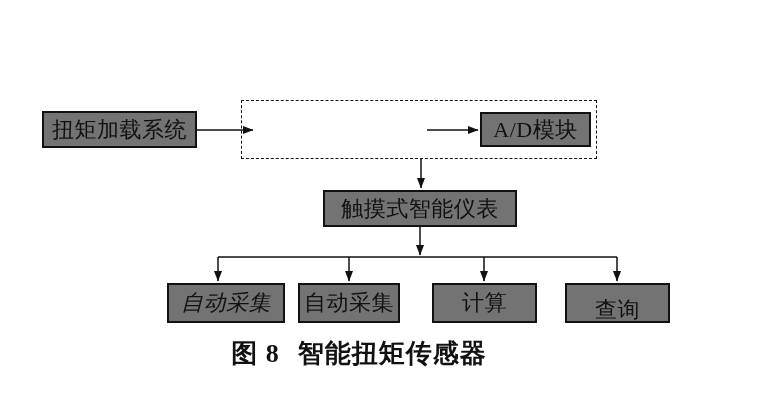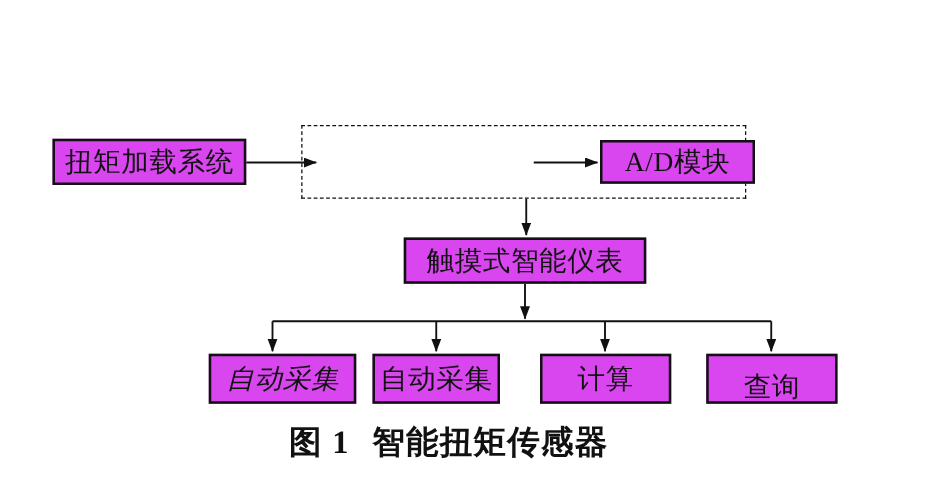--- a/index.html
+++ b/index.html
@@ -15,39 +15,39 @@
   .wires {
     position: absolute;
     left: 0; top: 0;
     width: 760px; height: 400px;
     pointer-events: none;
   }
   .node {
     position: absolute;
     box-sizing: border-box;
     border: 2.2px solid #111111;
-    background: #d946ef;
+    background: #737373;
     display: flex;
     align-items: center;
     justify-content: center;
     font-size: 22px;
     letter-spacing: 0.5px;
     white-space: nowrap;
     line-height: 1;
   }
   .group-box {
     position: absolute;
     box-sizing: border-box;
     border: 1.8px dashed #111111;
     background: transparent;
   }
   #node-torque-loading { left: 42px;  top: 111px; width: 155px; height: 37px; }
   #group-sensor        { left: 241px; top: 100px; width: 356px; height: 59px; }
   #node-smart-sensor   { left: 255px; top: 113px; width: 172px; height: 35px; }
-  #node-ad-module      { left: 480px; top: 112px; width: 124px; height: 35px; }
+  #node-ad-module      { left: 480px; top: 112px; width: 111px; height: 35px; }
   #node-touch-panel    { left: 323px; top: 190px; width: 194px; height: 37px; }
   #node-auto-collect   { left: 167px; top: 283px; width: 118px; height: 40px; font-style: italic; }
   #node-auto-store     { left: 298px; top: 283px; width: 102px; height: 40px; }
   #node-compute        { left: 432px; top: 283px; width: 105px; height: 40px; }
   #node-query          { left: 565px; top: 283px; width: 105px; height: 40px; align-items: flex-end; }
   .caption {
     position: absolute;
     left: 0; top: 336px;
     width: 718px;
     text-align: center;
@@ -107,16 +107,16 @@
 
   <div class="node" id="node-compute">
     <span>计算</span>
   </div>
 
   <div class="node" id="node-query">
     <span>查询</span>
   </div>
 
   <div class="caption">
-    <span class="fig-no">图 1</span><span>智能扭矩传感器</span>
+    <span class="fig-no">图 8</span><span>智能扭矩传感器</span>
   </div>
 
 </div>
 
 </body></html>

